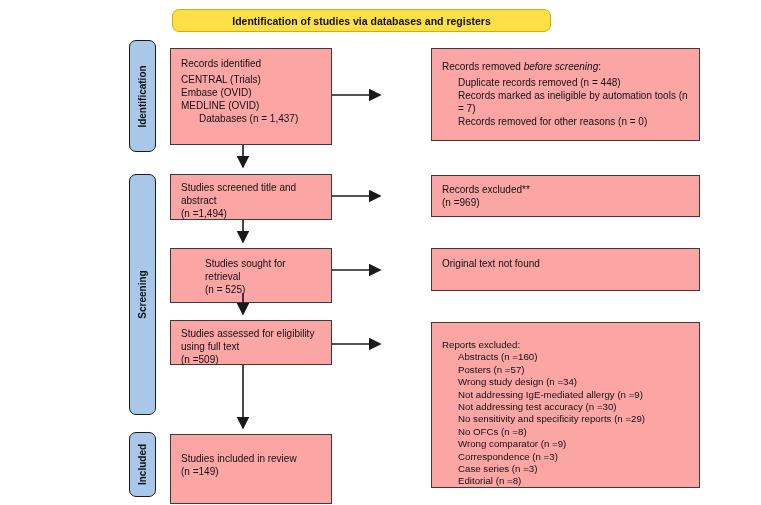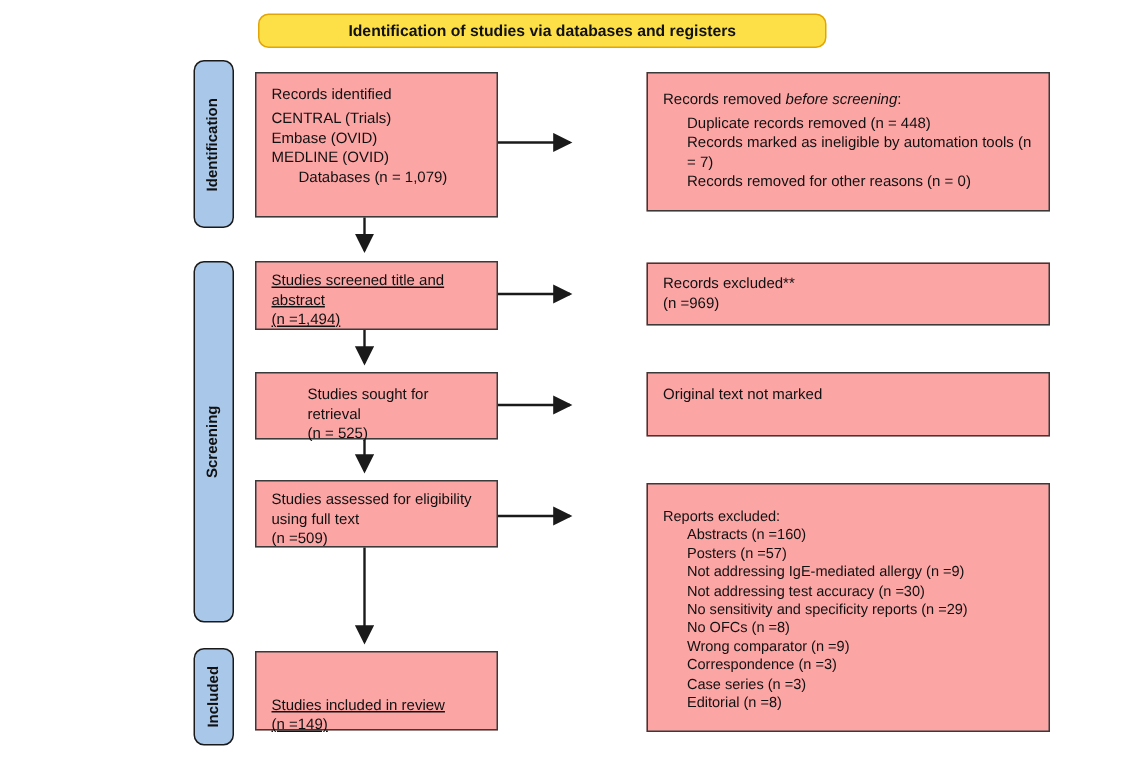--- a/index.html
+++ b/index.html
@@ -56,24 +56,24 @@
     border: 1.6px solid #3a3a3a;
     font-size: 10px;
     line-height: 13px;
     color: #111111;
     padding: 6px 8px 6px 10px;
   }
   .col-left  { left: 170px; width: 162px; }
   .col-right { left: 387px; width: 269px; margin-left: 44px; }
 
   .box.b1 { top: 48px;  height: 97px; padding-top: 8px; }
-  .box.b2 { top: 174px; height: 46px; text-decoration: underline; }
-  .box.b3 { top: 248px; height: 45px; padding-top: 8px; padding-left: 34px; }
+  .box.b2 { top: 174px; height: 46px; }
+  .box.b3 { top: 248px; height: 55px; padding-top: 8px; padding-left: 34px; }
   .box.b4 { top: 320px; height: 45px; }
-  .box.b5 { top: 434px; height: 53px; padding-top: 29px; text-decoration: underline; }
+  .box.b5 { top: 434px; height: 70px; padding-top: 17px; }
 
   .box.r1 { top: 48px;  height: 93px; padding-top: 11px; }
   .box.r2 { top: 175px; height: 42px; padding-top: 7px; }
   .box.r3 { top: 248px; height: 43px; padding-top: 8px; }
   .box.r4 { top: 322px; height: 166px; padding-top: 16px; font-size: 9.7px; line-height: 12.4px; }
 
   .box .title { margin-bottom: 3px; }
   .box .indent { padding-left: 16px; }
   .box.b1 .indent { padding-left: 18px; }
 
@@ -105,21 +105,21 @@
     <span>Included</span>
   </div>
 
   <div class="box col-left b1">
     <div class="title">Records identified</div>
     <div>
         <div>CENTRAL (Trials)</div>
         <div>Embase (OVID)</div>
         <div>MEDLINE (OVID)</div>
       </div>
-    <div class="indent">Databases (n = 1,079)</div>
+    <div class="indent">Databases (n = 1,437)</div>
   </div>
 
   <div class="box col-left b2">
     <div>Studies screened title and abstract</div>
     <div>(n =1,494)</div>
   </div>
 
   <div class="box col-left b3">
     <div>Studies sought for retrieval</div>
     <div>(n = 525)</div>
@@ -143,28 +143,29 @@
         <div class="indent">Records removed for other reasons (n = 0)</div>
       </div>
   </div>
 
   <div class="box col-right r2">
     <div>Records excluded**</div>
     <div>(n =969)</div>
   </div>
 
   <div class="box col-right r3">
-    <div>Original text not marked</div>
+    <div>Original text not found</div>
   </div>
 
   <div class="box col-right r4">
     <div>Reports excluded:</div>
     <div>
         <div class="indent">Abstracts (n =160)</div>
         <div class="indent">Posters (n =57)</div>
+        <div class="indent">Wrong study design (n =34)</div>
         <div class="indent">Not addressing IgE-mediated allergy (n =9)</div>
         <div class="indent">Not addressing test accuracy (n =30)</div>
         <div class="indent">No sensitivity and specificity reports (n =29)</div>
         <div class="indent">No OFCs (n =8)</div>
         <div class="indent">Wrong comparator (n =9)</div>
         <div class="indent">Correspondence (n =3)</div>
         <div class="indent">Case series (n =3)</div>
         <div class="indent">Editorial (n =8)</div>
       </div>
   </div>

